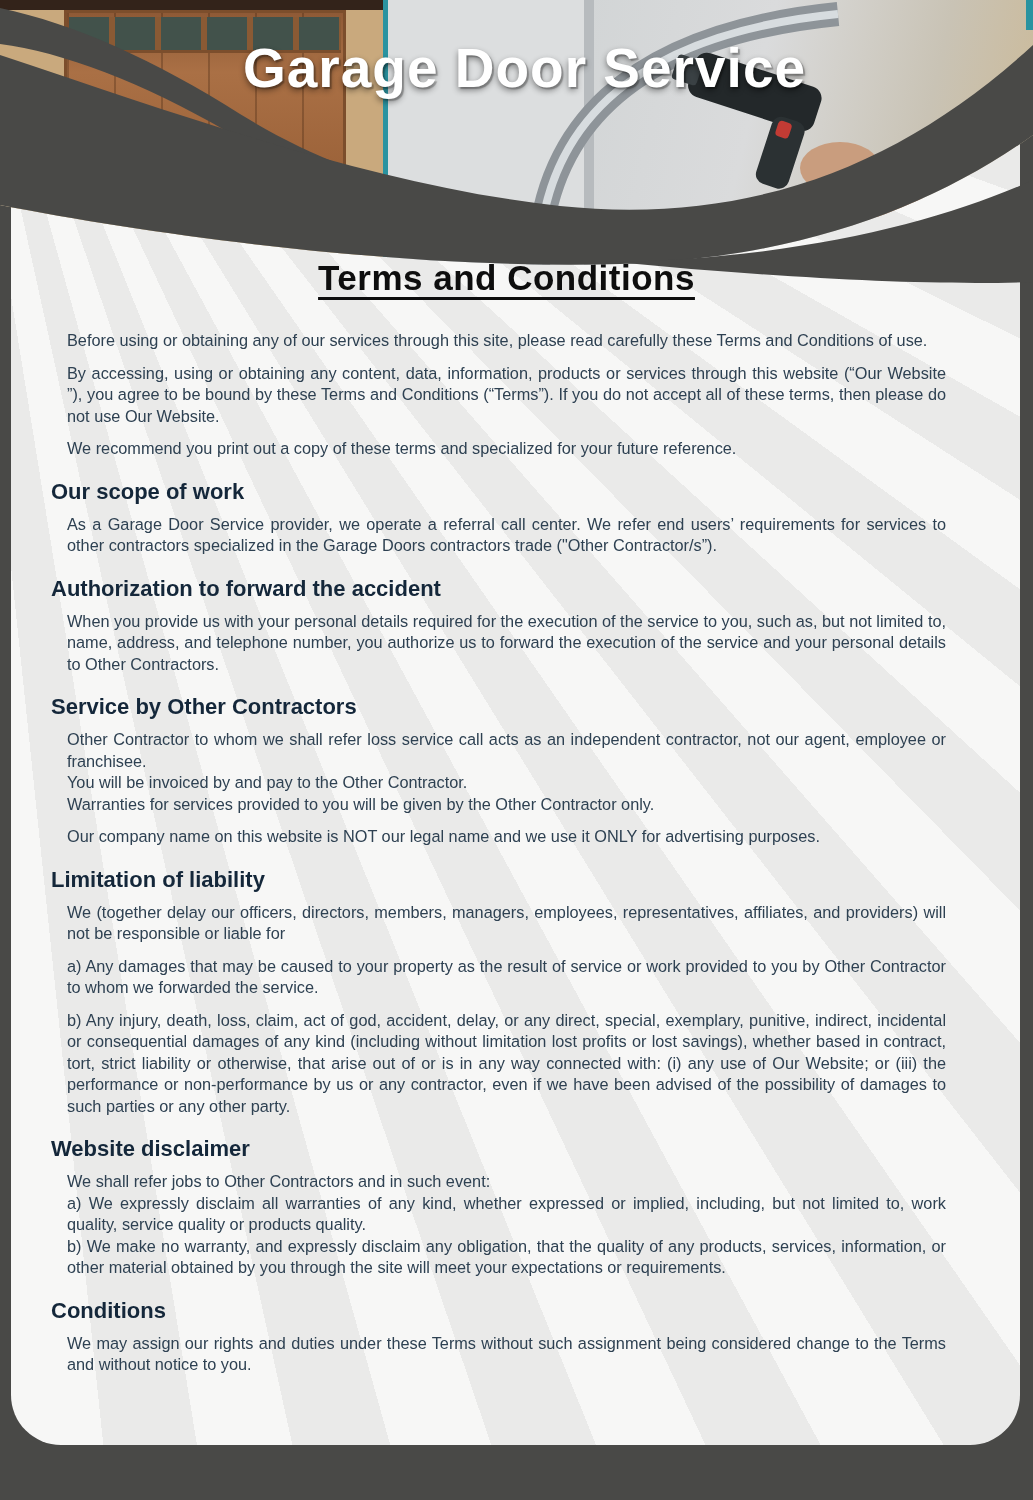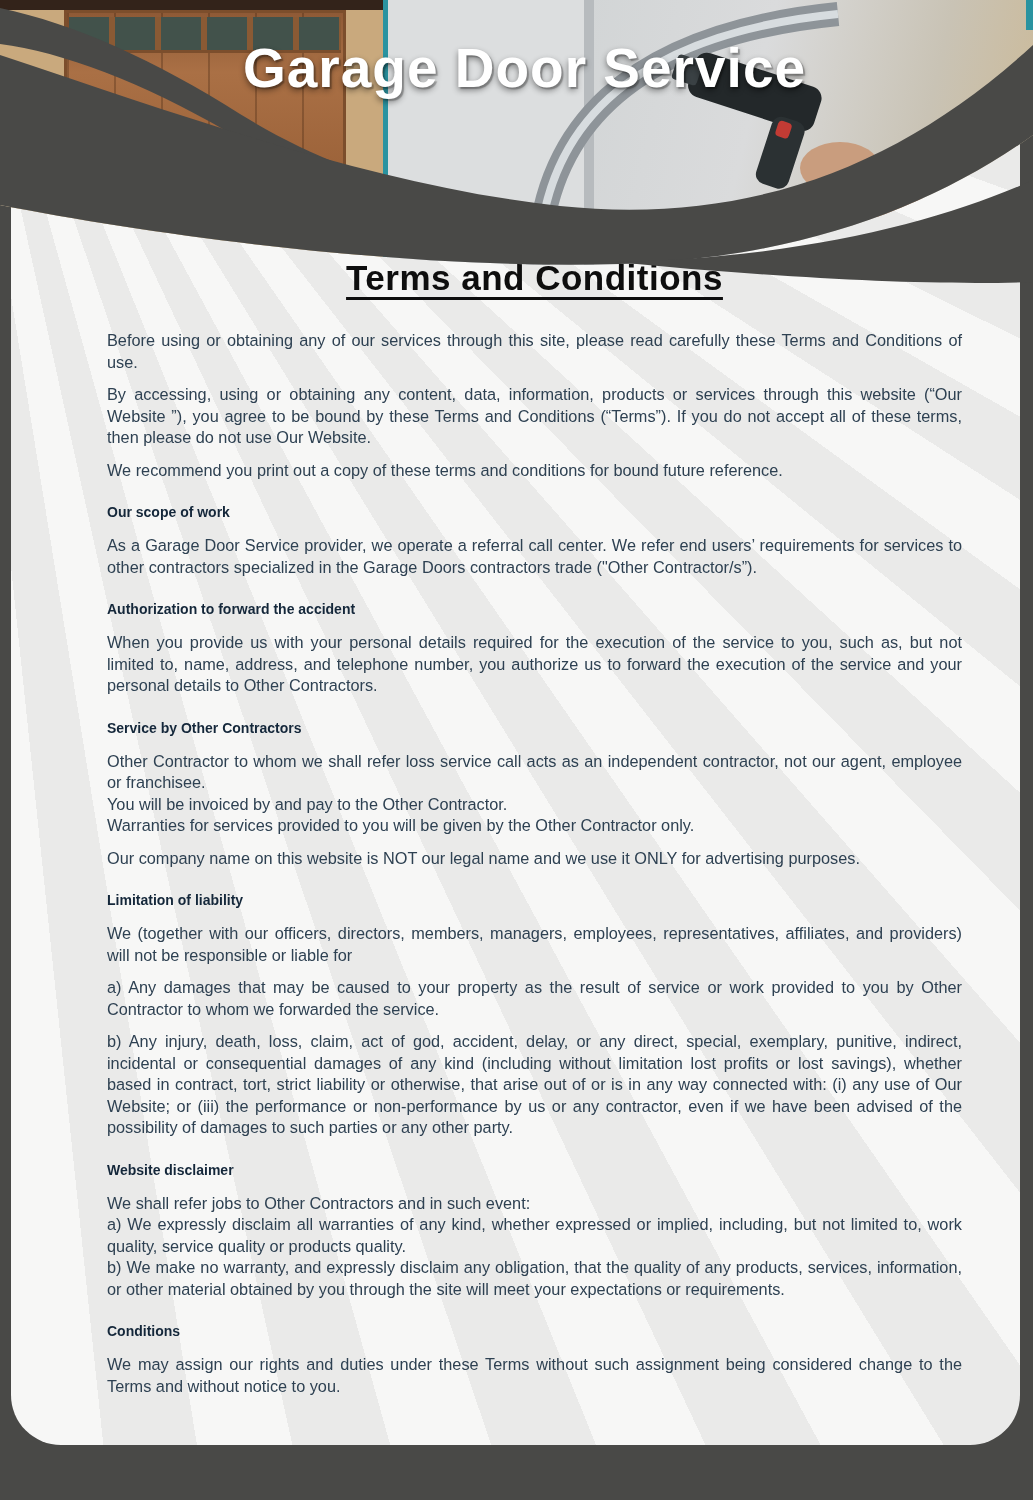--- a/index.html
+++ b/index.html
@@ -8,34 +8,34 @@
 
   
   .rays-panel{
     position:absolute;left:11px;right:13px;top:0;bottom:55px;
     background:
       repeating-conic-gradient(from 14deg at -8% -14%,
         #f7f7f6 0deg 3.2deg, #eaeae9 3.2deg 6.4deg);
     border-radius:0 0 50px 50px;
     overflow:hidden;
   }
-  .content{padding:258px 58px 30px 96px;}
+  .content{padding:258px 58px 30px 40px;}
   .doc-title{
     margin:0 0 32px 0;text-align:center;
     font-size:35px;font-weight:700;color:#0e0e0e;letter-spacing:.5px;
     text-decoration:underline;text-decoration-thickness:2.5px;text-underline-offset:7px;
   }
   .para{
-    margin:11px 0;
+    margin:11px 16px;
     font-size:16.3px;line-height:21.5px;color:#2e4152;
     text-align:justify;white-space:pre-line;
   }
   .sec-heading{
     margin:20px 0 3px 0;
-    font-size:14px;line-height:23px;font-weight:700;color:#14273a;
+    font-size:22px;line-height:23px;font-weight:700;color:#14273a;
   }
 
   
   .photos{
     position:absolute;top:0;left:0;width:1033px;height:270px;
     clip-path:path("M0,0 H1033 V135 C 930,208 800,258 620,264 C 420,270 170,238 0,205 Z");
   }
   .photoL{position:absolute;left:0;top:0;width:383px;height:270px;background:#c9a97d;overflow:hidden;}
   .beam{position:absolute;top:0;left:0;right:0;height:10px;background:#33231a;}
   .door{
@@ -73,36 +73,36 @@
 <body>
 
 <div class="page">
 
   <div class="rays-panel">
     <div class="content">
       <h1 class="doc-title">Terms and Conditions</h1>
 
       <p class="para">Before using or obtaining any of our services through this site, please read carefully these Terms and Conditions of use.</p>
       <p class="para">By accessing, using or obtaining any content, data, information, products or services through this website (“Our Website ”), you agree to be bound by these Terms and Conditions (“Terms”). If you do not accept all of these terms, then please do not use Our Website.</p>
-      <p class="para">We recommend you print out a copy of these terms and conditions for bound future reference.</p>
+      <p class="para">We recommend you print out a copy of these terms and specialized for your future reference.</p>
 
       <h2 class="sec-heading">Our scope of work</h2>
       <p class="para">As a Garage Door Service provider, we operate a referral call center. We refer end users’ requirements for services to other contractors specialized in the Garage Doors contractors trade ("Other Contractor/s”).</p>
 
       <h2 class="sec-heading">Authorization to forward the accident</h2>
       <p class="para">When you provide us with your personal details required for the execution of the service to you, such as, but not limited to, name, address, and telephone number, you authorize us to forward the execution of the service and your personal details to Other Contractors.</p>
 
       <h2 class="sec-heading">Service by Other Contractors</h2>
       <p class="para">Other Contractor to whom we shall refer loss service call acts as an independent contractor, not our agent, employee or franchisee.
 You will be invoiced by and pay to the Other Contractor.
 Warranties for services provided to you will be given by the Other Contractor only.</p>
       <p class="para">Our company name on this website is NOT our legal name and we use it ONLY for advertising purposes.</p>
 
       <h2 class="sec-heading">Limitation of liability</h2>
-      <p class="para">We (together with our officers, directors, members, managers, employees, representatives, affiliates, and providers) will not be responsible or liable for</p>
+      <p class="para">We (together delay our officers, directors, members, managers, employees, representatives, affiliates, and providers) will not be responsible or liable for</p>
       <p class="para">a) Any damages that may be caused to your property as the result of service or work provided to you by Other Contractor to whom we forwarded the service.</p>
       <p class="para">b) Any injury, death, loss, claim, act of god, accident, delay, or any direct, special, exemplary, punitive, indirect, incidental or consequential damages of any kind (including without limitation lost profits or lost savings), whether based in contract, tort, strict liability or otherwise, that arise out of or is in any way connected with: (i) any use of Our Website; or (iii) the performance or non-performance by us or any contractor, even if we have been advised of the possibility of damages to such parties or any other party.</p>
 
       <h2 class="sec-heading">Website disclaimer</h2>
       <p class="para">We shall refer jobs to Other Contractors and in such event:
 a) We expressly disclaim all warranties of any kind, whether expressed or implied, including, but not limited to, work quality, service quality or products quality.
 b) We make no warranty, and expressly disclaim any obligation, that the quality of any products, services, information, or other material obtained by you through the site will meet your expectations or requirements.</p>
 
       <h2 class="sec-heading">Conditions</h2>
       <p class="para">We may assign our rights and duties under these Terms without such assignment being considered change to the Terms and without notice to you.</p>

